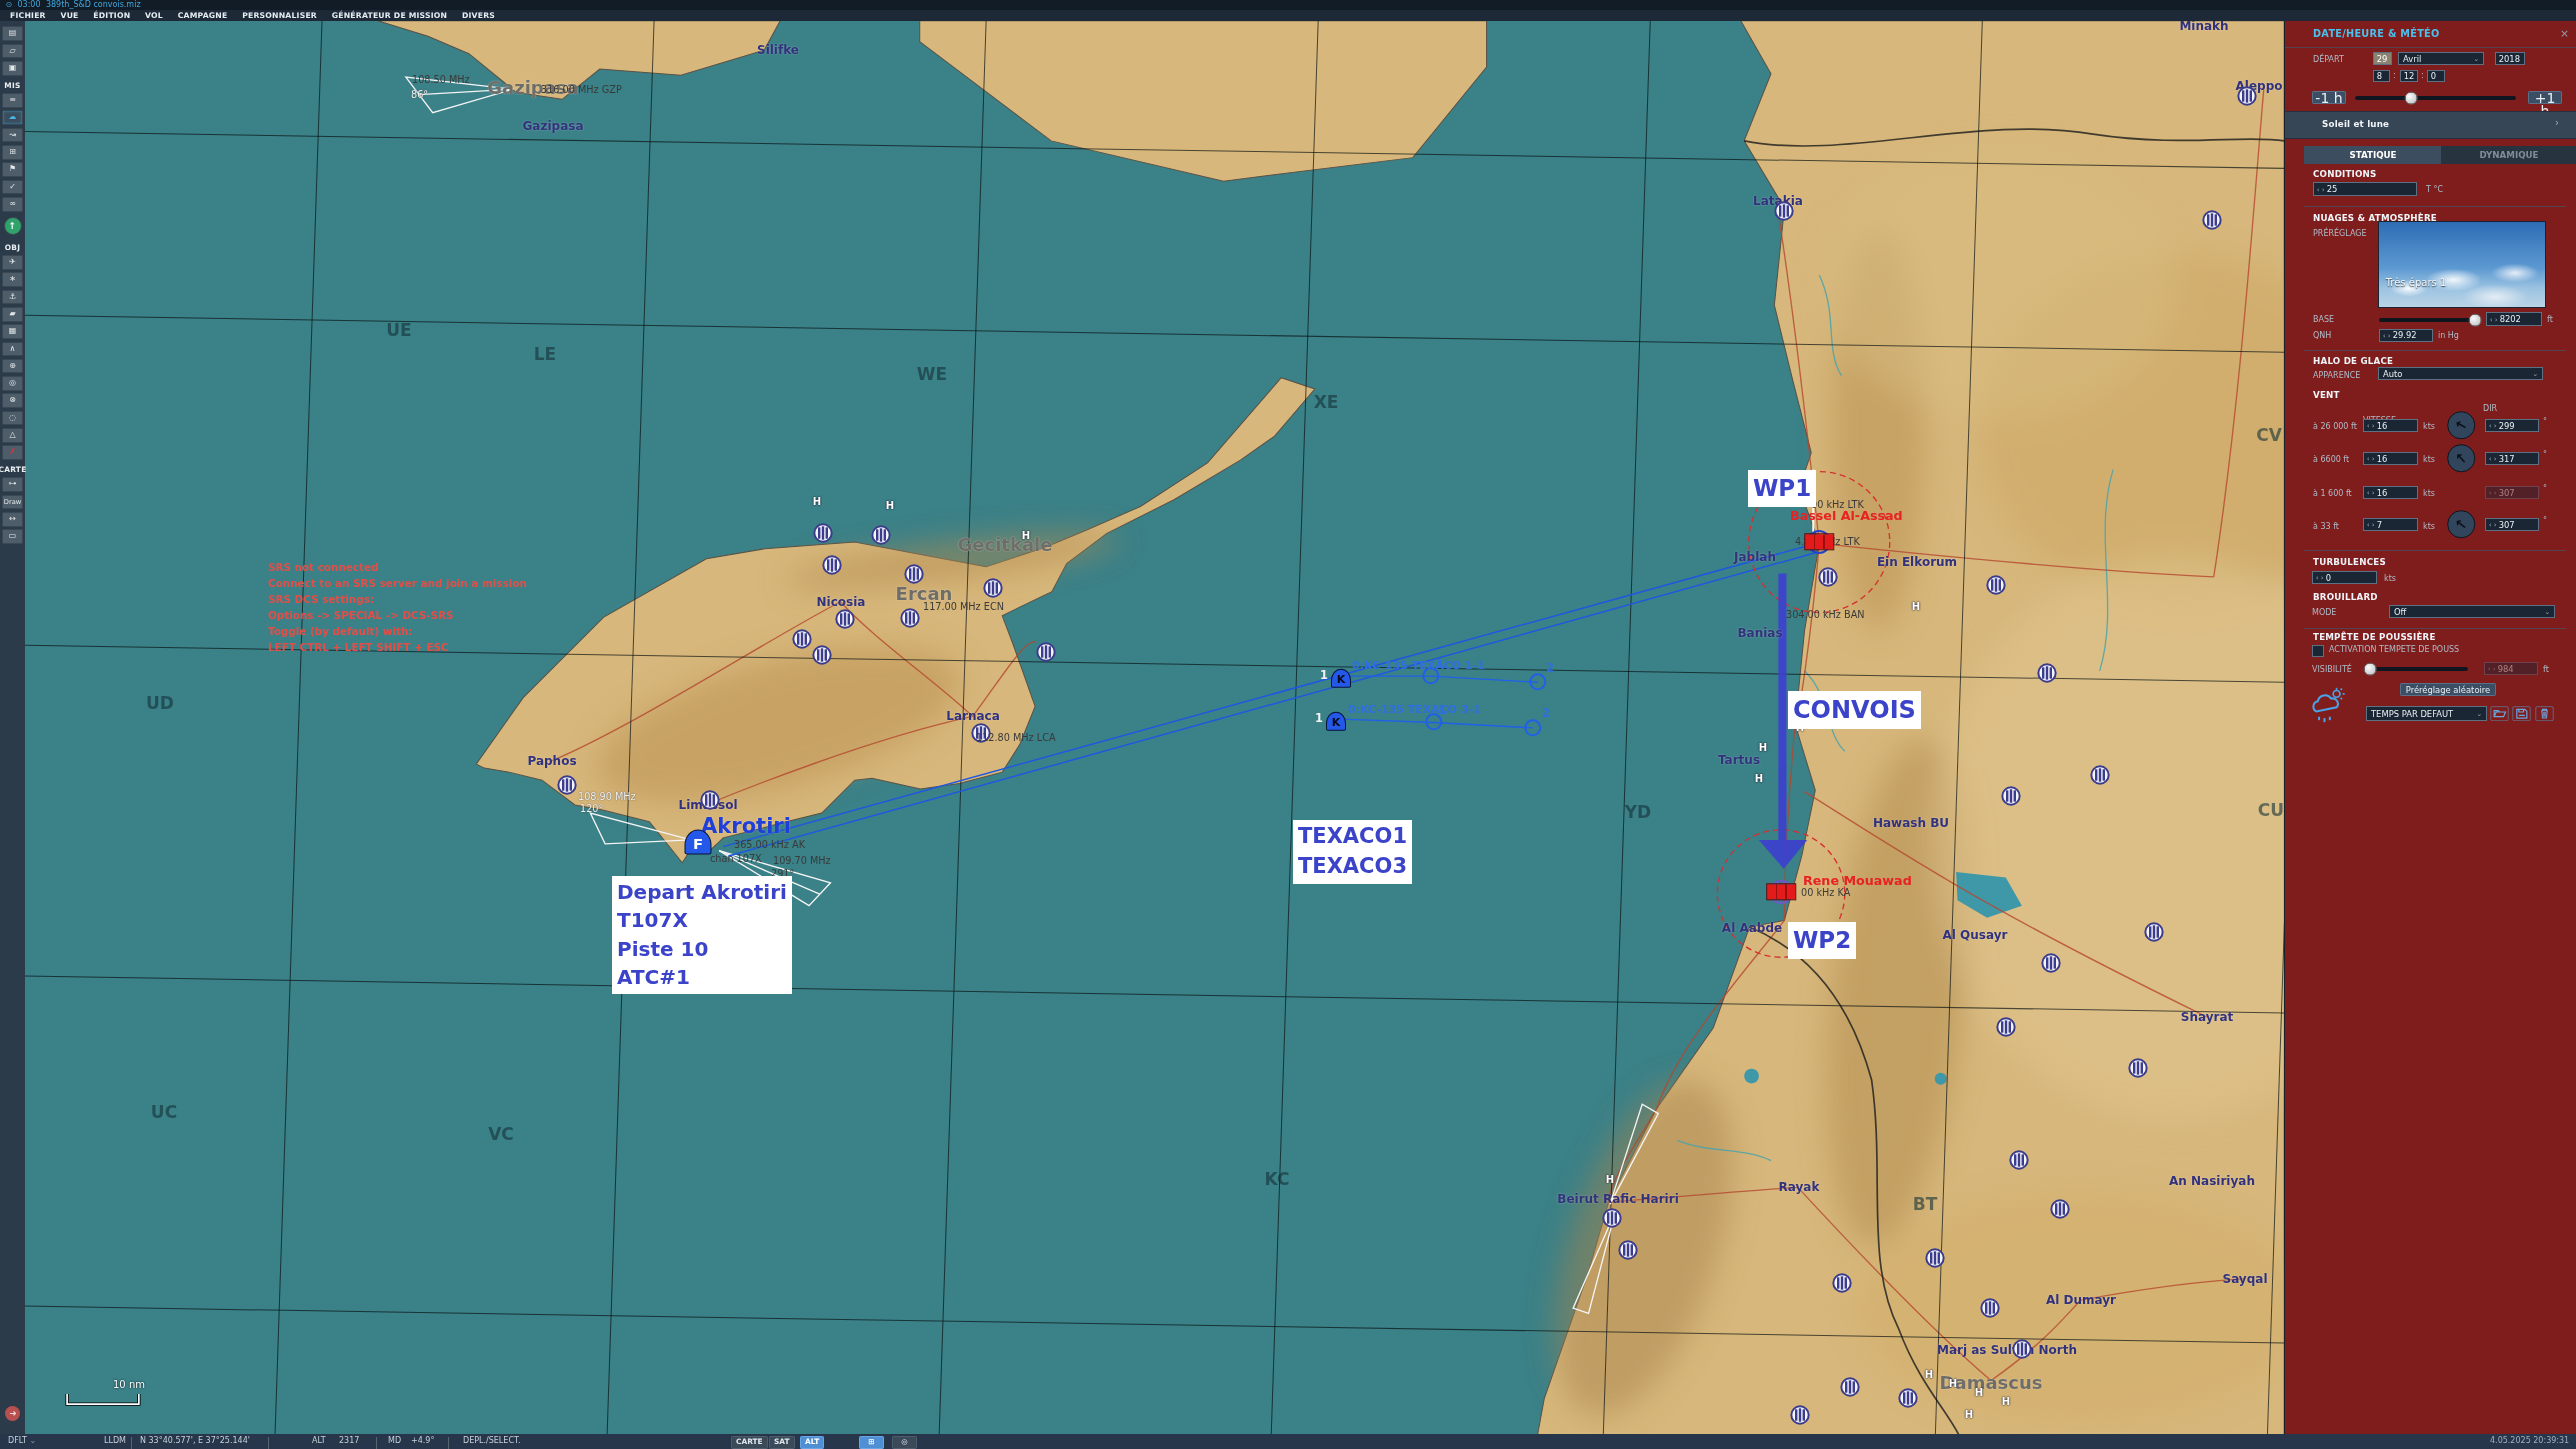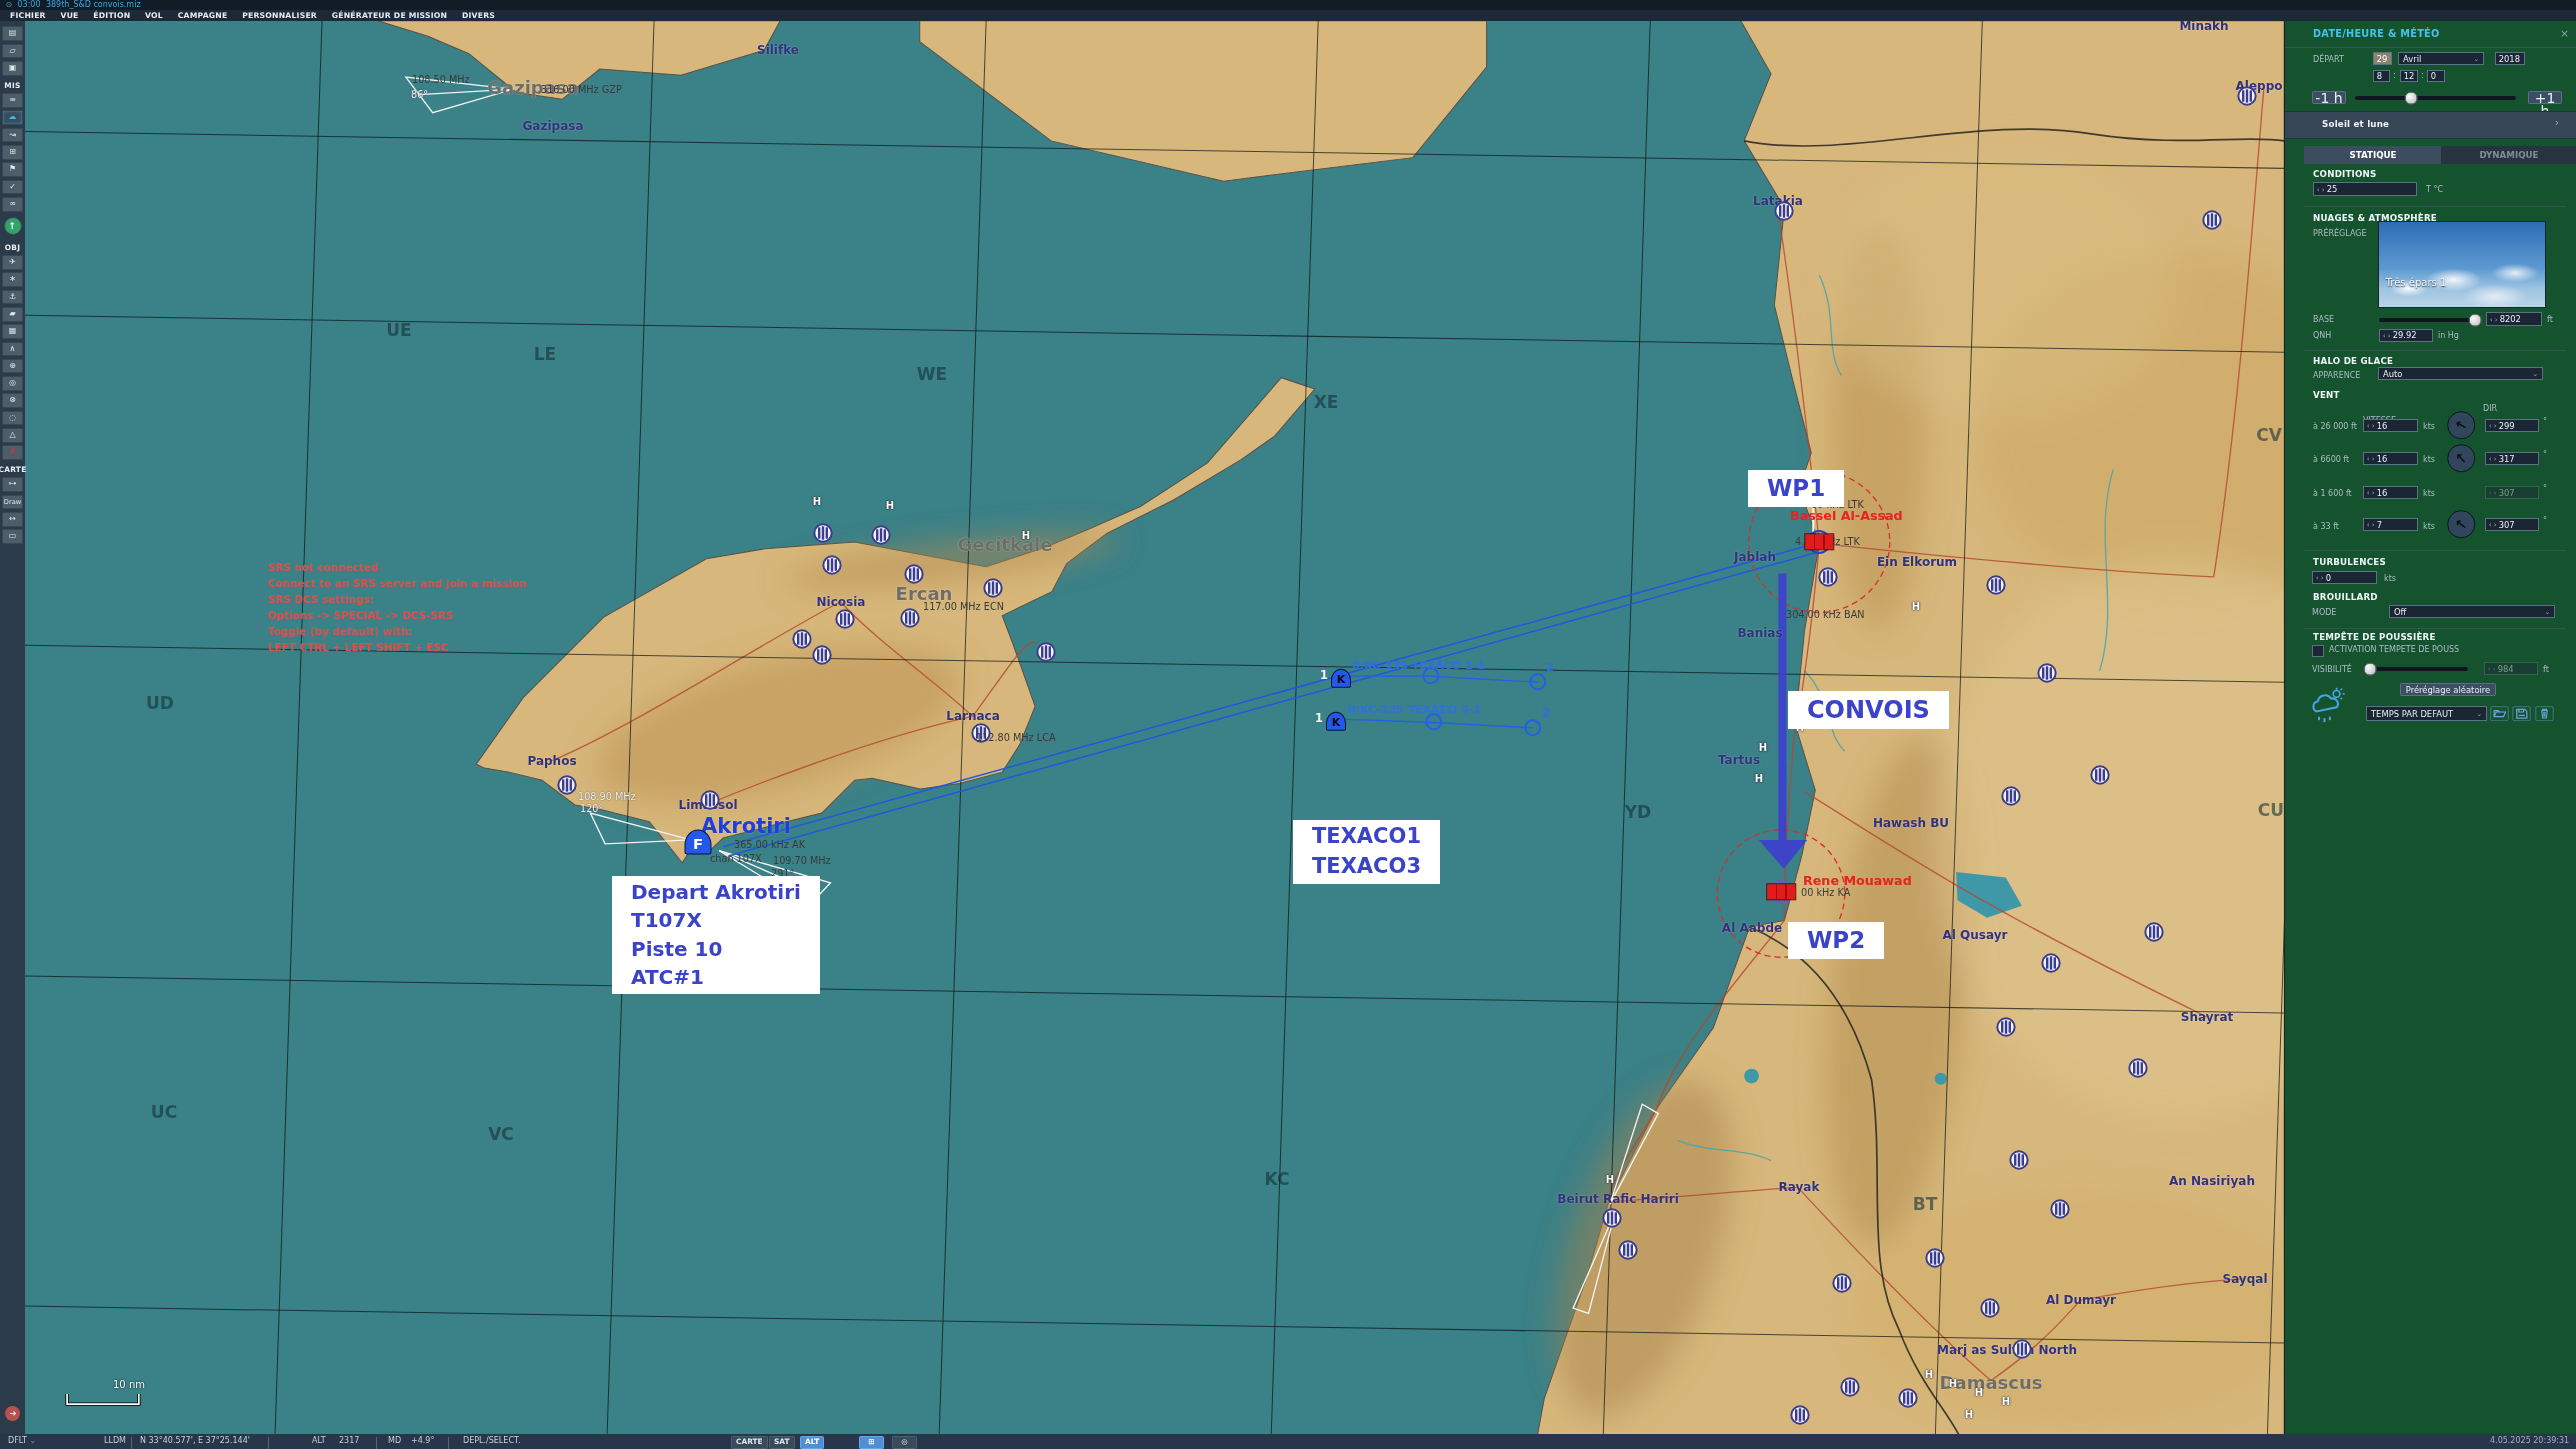--- a/index.html
+++ b/index.html
@@ -41,30 +41,30 @@
   .freq{color:#3a3a3a;font-size:9.7px;white-space:nowrap;transform:translate(0,-50%);}
   .freq.light{color:#f0f0f0;text-shadow:0 0 1.3px #444;}
   .heli{color:#fff;font-weight:bold;font-size:10px;text-shadow:0 0 2px #223,0 0 1.3px #223;transform:translate(-50%,-50%);}
   .apticon{transform:translate(-50%,-50%);line-height:0;}
   .unit{border:1.3px solid #071536;background:#2458e8;text-align:center;font-weight:bold;
         transform:translate(-50%,-50%);box-sizing:border-box;}
   .wpt{width:13.4px;height:13.4px;border:2px solid #2160e8;border-radius:50%;transform:translate(-50%,-50%);}
   .wptnum{color:#2f6fe0;font-size:11.4px;font-weight:bold;transform:translate(-50%,-50%);}
   .wptnum.light{color:#f2f2f2;}
   .tklabel{color:#2f6fe0;font-size:11px;font-weight:bold;white-space:nowrap;}
-  .map-label{background:#ffffff;color:#3b43c8;font-weight:bold;padding:2px 19px;line-height:1.42;white-space:nowrap;}
+  .map-label{background:#ffffff;color:#3b43c8;font-weight:bold;padding:2px 5px;line-height:1.42;white-space:nowrap;}
   .srs{color:#e14f48;font-weight:bold;font-size:10.4px;line-height:16px;white-space:pre;}
   .redbase-ring{width:20px;height:20px;border:2.7px solid #2244cc;border-radius:50%;transform:translate(-50%,-50%);}
   .redbase-box{width:29.5px;height:17.4px;background:linear-gradient(90deg,#e41b1b 0 30%,#9c0e0e 30% 36%,#e41b1b 36% 64%,#9c0e0e 64% 70%,#e41b1b 70%);
                border:1.3px solid #5c0808;transform:translate(-50%,-50%);box-sizing:border-box;}
   .redbase-label{color:#e82222;font-weight:bold;font-size:12.7px;white-space:nowrap;}
   .scale-label{color:#fff;font-size:10px;text-shadow:0 0 2px #000;}
 
   
-  #rightpanel{position:absolute;left:2284px;top:20px;width:292px;height:1415px;background:#14532d;
+  #rightpanel{position:absolute;left:2284px;top:20px;width:292px;height:1415px;background:#7f1d1d;
               border-left:0.7px solid #18222d;z-index:35;}
   #rightpanel .abs{position:absolute;}
   .ph-title{color:#49c1ee;font-weight:bold;font-size:9.7px;letter-spacing:0.3px;}
   .pclose{color:#8fa0ae;font-size:10.7px;cursor:pointer;}
   .plabel{color:#aebbc7;font-size:8px;}
   .phead{color:#f0f4f8;font-size:8.7px;font-weight:bold;letter-spacing:0.2px;}
   .pinput{background:#1b2634;border:0.7px solid #5d7084;color:#e9eff4;font-size:8.4px;
           display:flex;align-items:center;box-sizing:border-box;padding:0 2.7px;}
   .pinput .chev{color:#93a5b4;font-size:7.4px;margin-right:2px;cursor:pointer;}
   .pinput.sel{background:#8a8272;color:#fff;}

